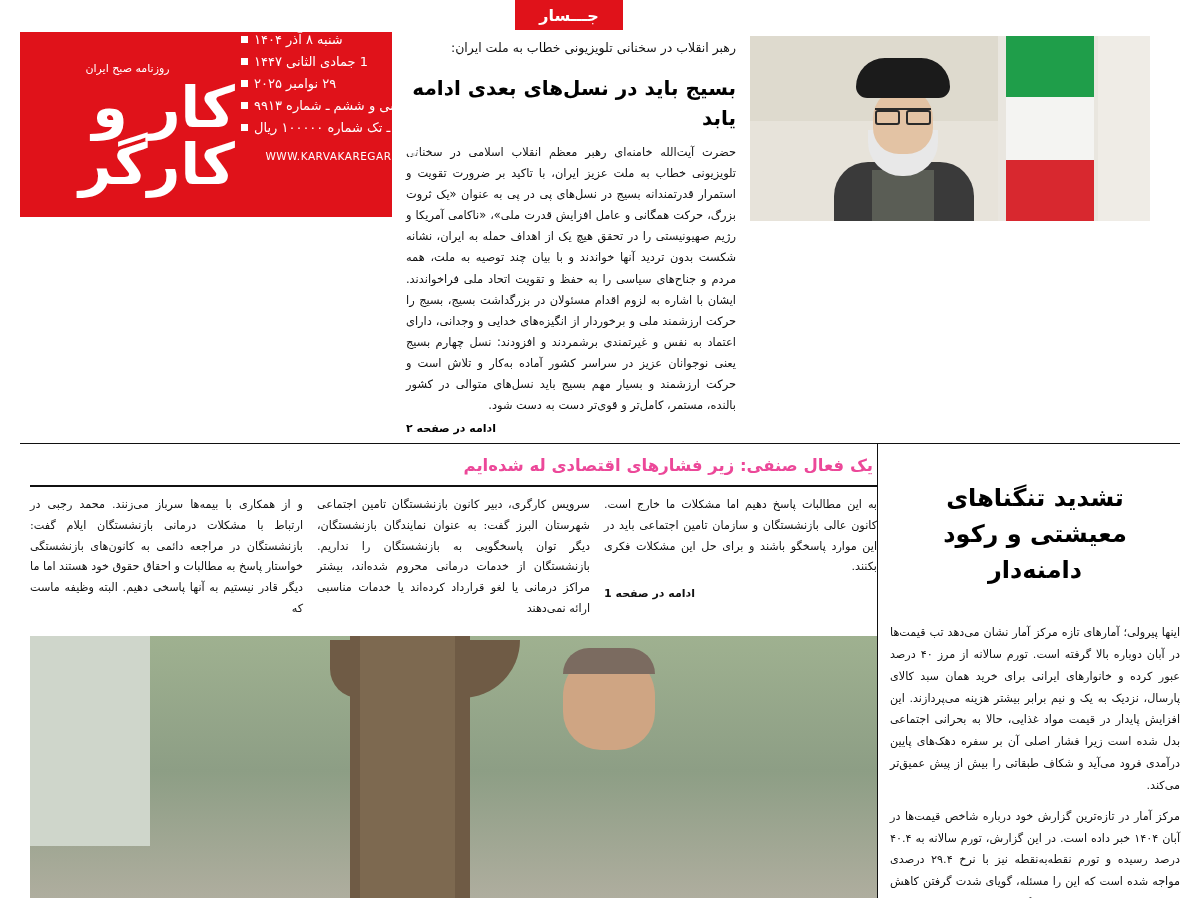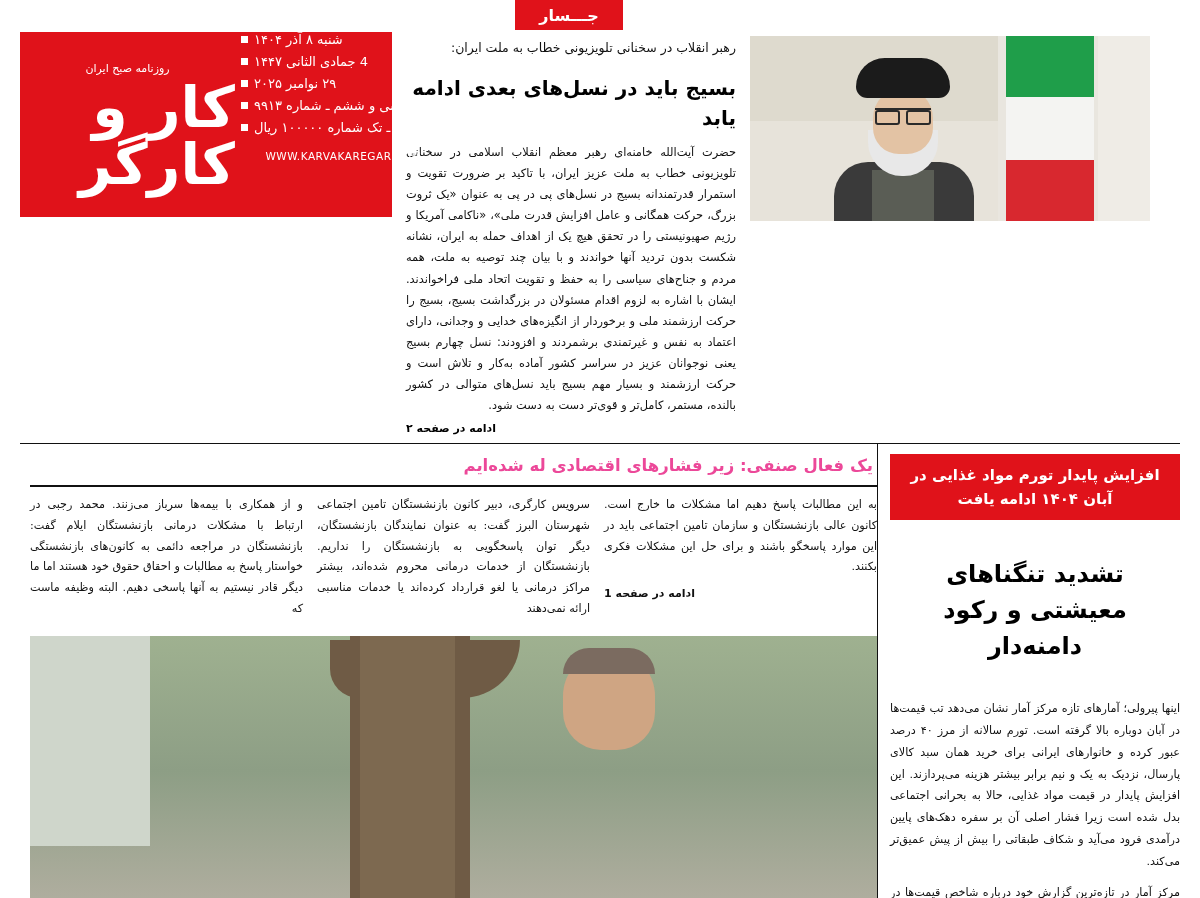--- a/index.html
+++ b/index.html
@@ -127,21 +127,21 @@
           <div class="logo-sub">روزنامه صبح ایران</div>
           <div class="logo-title">کار و کارگر</div>
         </div>
         <div class="logo-meta">
           <div class="line">
               <span class="sq"></span>
               <span>شنبه ۸ آذر ۱۴۰۴</span>
             </div>
           <div class="line">
               <span class="sq"></span>
-              <span>4 جمادی الثانی ۱۴۴۷</span>
+              <span>1 جمادی الثانی ۱۴۴۷</span>
             </div>
           <div class="line">
               <span class="sq"></span>
               <span>۲۹ نوامبر ۲۰۲۵</span>
             </div>
           <div class="line">
               <span class="sq"></span>
               <span>سال سی و ششم ـ شماره ۹۹۱۳</span>
             </div>
           <div class="line">
@@ -208,21 +208,20 @@
         <div class="mainph-man">
 
           <div class="man-head"></div>
           <div class="man-hair"></div>
 
         </div>
       </div>
     </div>
 
     <div class="col-side">
-      <div class="side-banner">افزایش پایدار تورم مواد غذایی در آبان ۱۴۰۴ ادامه یافت</div>
       <h2 class="side-head">تشدید تنگناهای معیشتی و رکود دامنه‌دار</h2>
       <div class="side-body">
         <p>اینها پیرولی؛ آمارهای تازه مرکز آمار نشان می‌دهد تب قیمت‌ها در آبان دوباره بالا گرفته است. تورم سالانه از مرز ۴۰ درصد عبور کرده و خانوارهای ایرانی برای خرید همان سبد کالای پارسال، نزدیک به یک و نیم برابر بیشتر هزینه می‌پردازند. این افزایش پایدار در قیمت مواد غذایی، حالا به بحرانی اجتماعی بدل شده است زیرا فشار اصلی آن بر سفره دهک‌های پایین درآمدی فرود می‌آید و شکاف طبقاتی را بیش از پیش عمیق‌تر می‌کند.</p>
         <p>مرکز آمار در تازه‌ترین گزارش خود درباره شاخص قیمت‌ها در آبان ۱۴۰۴ خبر داده است. در این گزارش، تورم سالانه به ۴۰.۴ درصد رسیده و تورم نقطه‌به‌نقطه نیز با نرخ ۲۹.۴ درصدی مواجه شده است که این را مسئله، گویای شدت گرفتن کاهش قدرت خرید مردم است. این گزارش نیز نشان می‌دهد که شکاف تورمی میان دهک‌های پایین (با ۴۰ درصدی و بالا با ۱۰ درصدی) نیز افزایش یافته و خانوارهای «کم‌درآمد» بار اقتصادی بیشتری را متحمل شده‌اند.</p>
 
       </div>
 
     </div>
   </div>
 </div>

